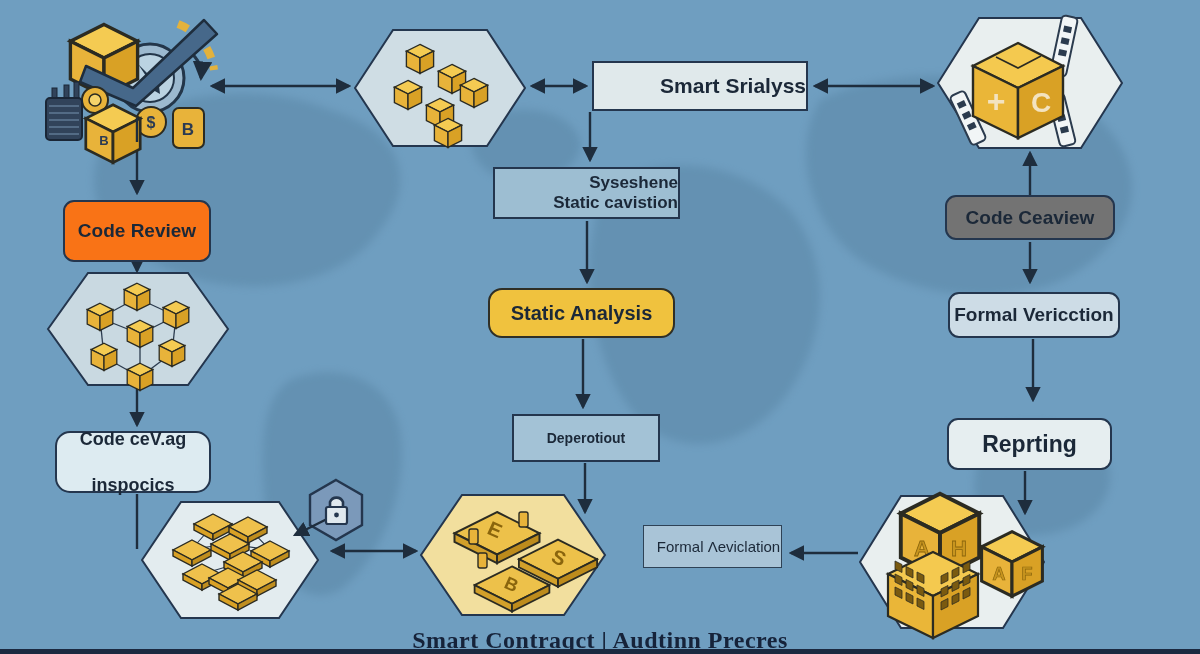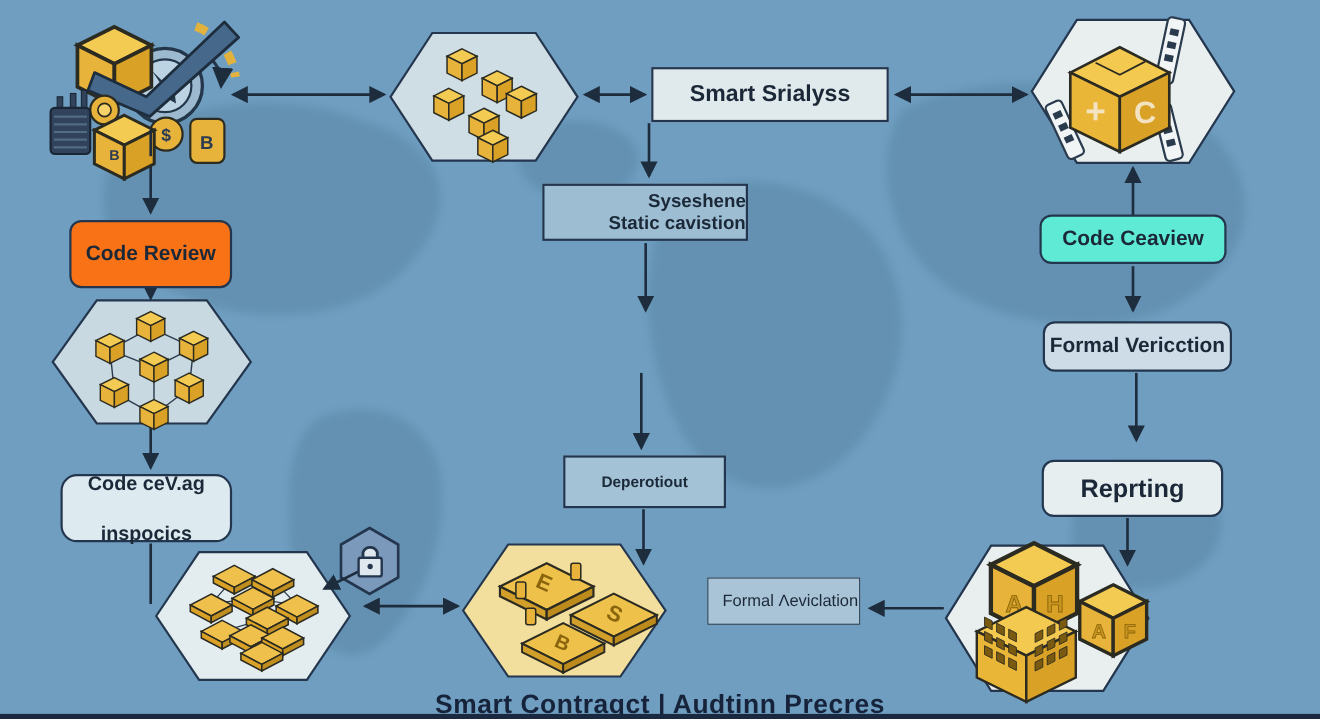--- a/index.html
+++ b/index.html
@@ -11,21 +11,21 @@
   svg{position:absolute;left:0;top:0;}
   .node{
     position:absolute;display:flex;flex-direction:column;align-items:center;justify-content:center;
     color:#1b2838;text-align:center;box-sizing:border-box;line-height:1.15;
   }
   .bold{font-weight:bold;}
   .sq{border:2px solid #24364e;}
   .rd{border:2px solid #24364e;border-radius:11px;}
   .title{
     position:absolute;left:0;right:0;top:627px;text-align:center;
-    font-weight:bold;font-size:24px;color:#16233a;letter-spacing:.5px;
+    font-weight:bold;font-size:24px;color:#16233a;letter-spacing:.5px;font-family:Liberation Serif, serif;
   }
   .bottom-bar{position:absolute;left:0;bottom:0;width:100%;height:5px;background:#1b2940;}
 </style>
 </head>
 <body>
 
 <div class="stage">
 
   <svg width="1200" height="654">
     <defs>
@@ -273,44 +273,47 @@
             <rect x="963" y="606" width="7" height="8"></rect>
         </g>
       </g>
 
       <use href="#cube" transform="translate(1012,562) scale(1.9)"></use>
       <text x="999" y="580" text-anchor="middle" font-size="18" font-weight="bold" fill="#C8951F" stroke="#8A650D" stroke-width="0.7">A</text>
       <text x="1027" y="580" text-anchor="middle" font-size="18" font-weight="bold" fill="#C8951F" stroke="#8A650D" stroke-width="0.7">F</text>
     </g>
   </svg>
 
-  <div class="node sq bold" style="left:592px;top:61px;width:216px;height:50px;background:#E0E9EB;font-size:21px;">
+  <div class="node sq bold" style="left:592px;top:61px;width:216px;height:50px;background:#E0E9EB;font-size:21px;align-items:flex-end;">
     <span>Smart Srialyss</span>
   </div>
 
   <div class="node sq bold" style="left:493px;top:167px;width:187px;height:52px;background:#9DBED2;font-size:17px;align-items:flex-end;">
     <span>Syseshene</span>
     <span>Static cavistion</span>
   </div>
 
+  <div class="node bold" style="left:488px;top:288px;width:187px;height:50px;background:#F0C23E;font-size:20px;border:2.5px solid #2F2F26;border-radius:14px;">
+    <span>Static Analysis</span>
+  </div>
 
   <div class="node sq bold" style="left:512px;top:414px;width:148px;height:48px;background:#A3C2D6;font-size:14px;">
     <span>Deperotiout</span>
   </div>
 
   <div class="node rd bold" style="left:63px;top:200px;width:148px;height:62px;background:#f97316;font-size:19px;">
     <span>Code Review</span>
   </div>
 
   <div class="node bold" style="left:55px;top:431px;width:156px;height:62px;background:#DDEBF1;font-size:18px;border:2px solid #24364E;border-radius:15px;gap:25px;">
     <span>Code ceV.ag</span>
     <span>inspocics</span>
   </div>
 
-  <div class="node rd bold" style="left:945px;top:195px;width:170px;height:45px;background:#5eead4;font-size:19px;">
+  <div class="node rd bold" style="left:945px;top:195px;width:170px;height:45px;background:#737373;font-size:19px;">
     <span>Code Ceaview</span>
   </div>
 
   <div class="node rd bold" style="left:948px;top:292px;width:172px;height:46px;background:#CDDCE6;font-size:19px;">
     <span>Formal Vericction</span>
   </div>
 
   <div class="node rd bold" style="left:947px;top:418px;width:165px;height:52px;background:#E6EEF0;font-size:23px;">
     <span>Reprting</span>
   </div>

